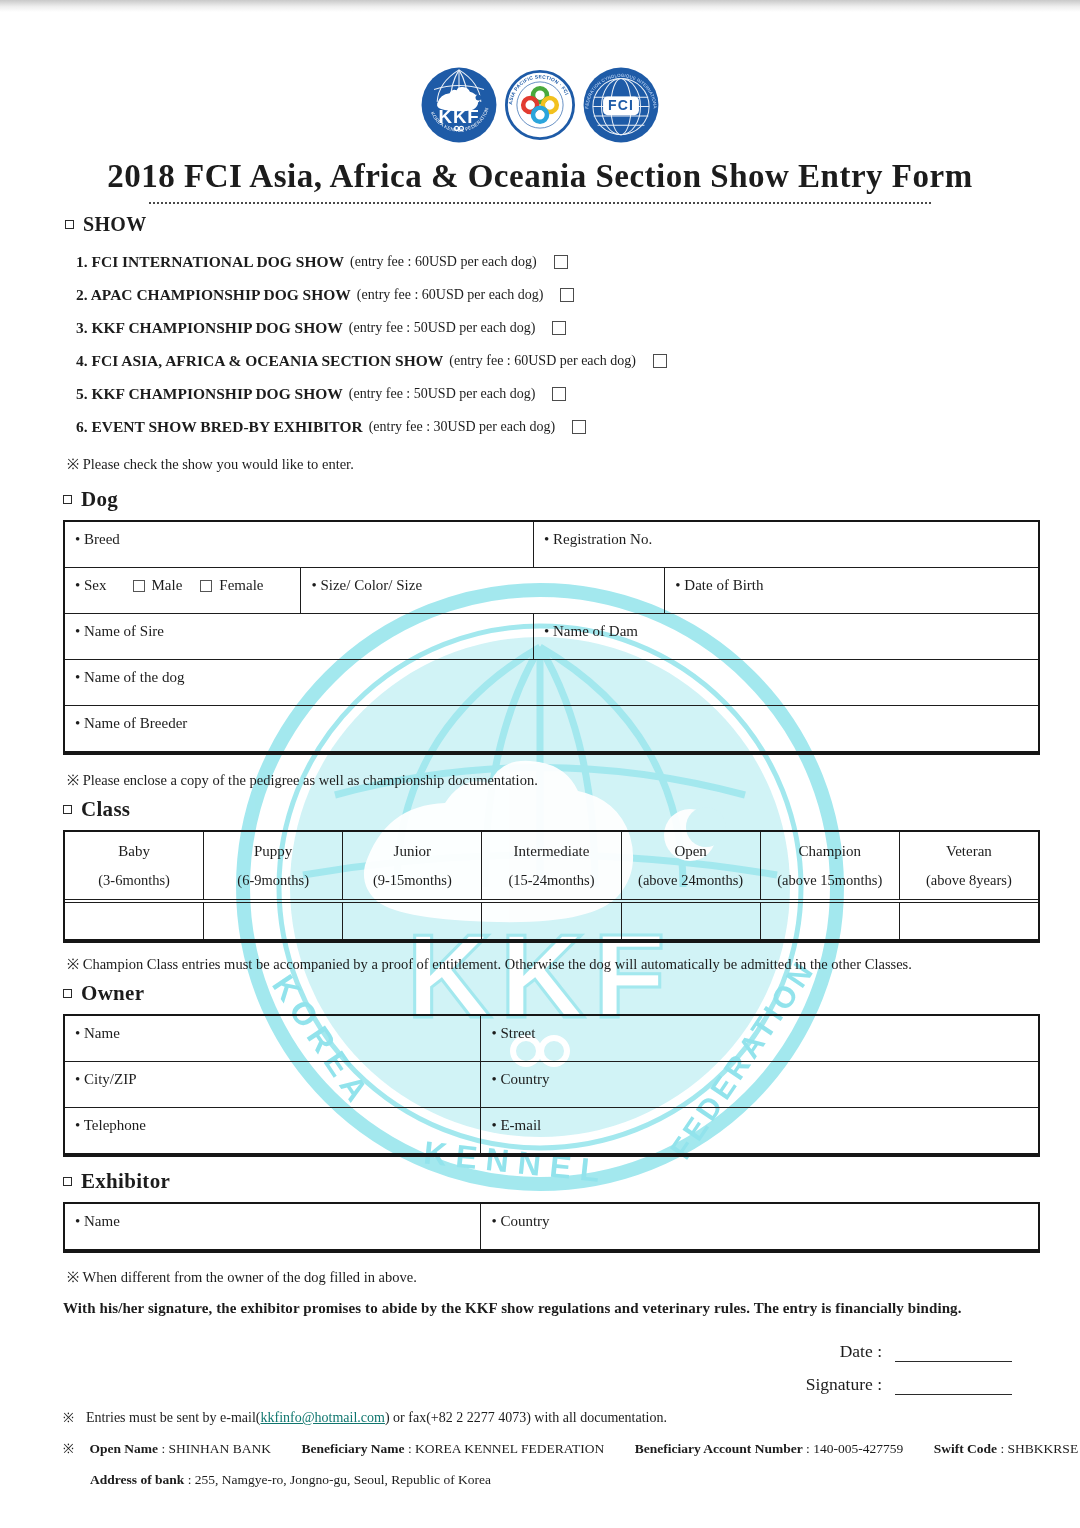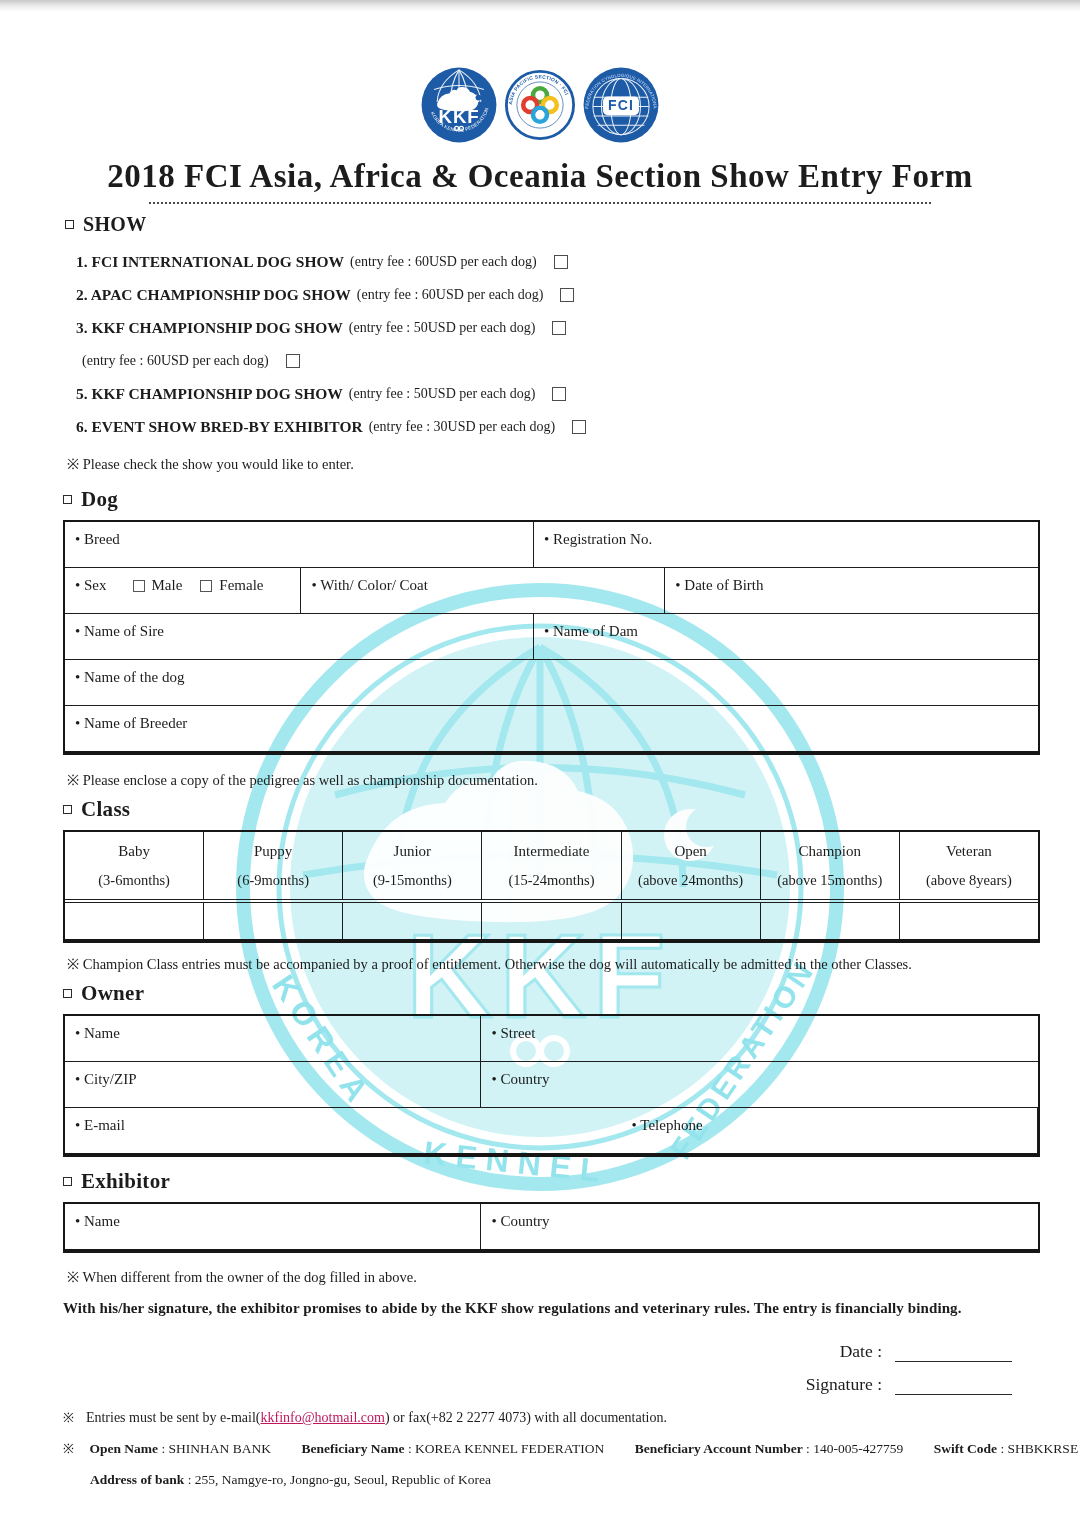--- a/index.html
+++ b/index.html
@@ -52,21 +52,21 @@
   
   .binding{margin-top:14px;font-weight:bold;font-size:15px;letter-spacing:.1px;}
   .sign-block{margin-top:12px;}
   .sign-row{display:flex;justify-content:flex-end;align-items:flex-end;height:33px;padding-right:28px;}
   .sig-label{font-size:17.5px;}
   .sig-line{width:117px;border-bottom:1.8px solid #2b2b2b;margin-left:13px;height:20px;}
   
   .footer{margin-top:12px;font-size:14px;}
   .fline{margin-top:13px;display:block;white-space:nowrap;}
   .marker{margin-right:12px;font-size:13px;}
-  .email{text-decoration:underline;color:#be185d;cursor:pointer;}
+  .email{text-decoration:underline;color:#0f766e;cursor:pointer;}
   .bank b{font-weight:bold;}
   .bgroup{margin-right:27px;font-size:13.5px;}
   .bgroup b{font-size:13.5px;}
   .addr{margin-left:27px;margin-top:15px;}
   svg text{font-family:"Liberation Sans","DejaVu Sans",sans-serif;}
 </style>
 </head>
 <body>
 
 <div class="page">
@@ -197,20 +197,21 @@
         <span class="si-label">2. APAC CHAMPIONSHIP DOG SHOW</span>
         <span class="si-fee">(entry fee : 60USD per each dog)</span>
         <span class="cb"></span>
       </div>
       <div class="show-item">
         <span class="si-label">3. KKF CHAMPIONSHIP DOG SHOW</span>
         <span class="si-fee">(entry fee : 50USD per each dog)</span>
         <span class="cb"></span>
       </div>
       <div class="show-item">
+        <span class="si-label">4. FCI ASIA, AFRICA &amp; OCEANIA SECTION SHOW</span>
         <span class="si-fee">(entry fee : 60USD per each dog)</span>
         <span class="cb"></span>
       </div>
       <div class="show-item">
         <span class="si-label">5. KKF CHAMPIONSHIP DOG SHOW</span>
         <span class="si-fee">(entry fee : 50USD per each dog)</span>
         <span class="cb"></span>
       </div>
       <div class="show-item">
         <span class="si-label">6. EVENT SHOW BRED-BY EXHIBITOR</span>
@@ -237,21 +238,21 @@
           <span class="cbl">
               <span class="cb small"></span>
               <span>Male</span>
             </span>
           <span class="cbl" style="margin-left:18px;">
               <span class="cb small"></span>
               <span>Female</span>
             </span>
         </div>
         <div class="tcell" style="width:37.4%">
-          <span>• With/ Color/ Coat</span></div>
+          <span>• Size/ Color/ Size</span></div>
         <div class="tcell last">
           <span>• Date of Birth</span></div>
       </div>
       <div class="trow">
         <div class="tcell" style="width:48.2%">
           <span>• Name of Sire</span></div>
         <div class="tcell last">
           <span>• Name of Dam</span></div>
       </div>
       <div class="trow">
@@ -323,24 +324,24 @@
         <div class="tcell last">
           <span>• Street</span></div>
       </div>
       <div class="trow">
         <div class="tcell" style="width:42.8%">
           <span>• City/ZIP</span></div>
         <div class="tcell last">
           <span>• Country</span></div>
       </div>
       <div class="trow">
-        <div class="tcell last">
-          <span>• E-mail</span></div>
         <div class="tcell" style="width:42.8%">
           <span>• Telephone</span></div>
+        <div class="tcell last">
+          <span>• E-mail</span></div>
       </div>
     </div>
 
     <div class="sec-h" style="margin-top:12px;">
       <span class="sq"></span>
       <span class="sec-title">Exhibitor</span>
     </div>
     <div class="tbl">
       <div class="trow">
         <div class="tcell" style="width:42.8%">

